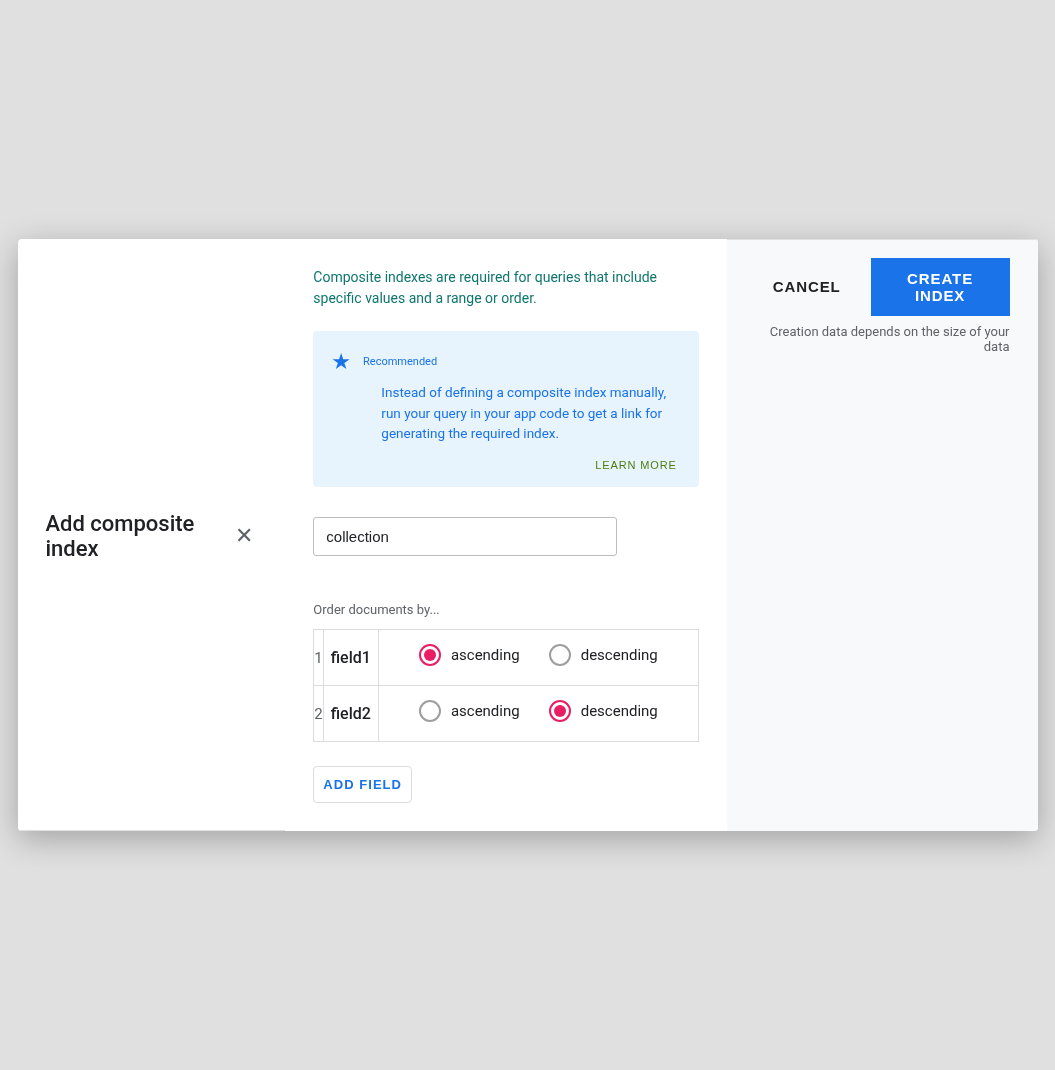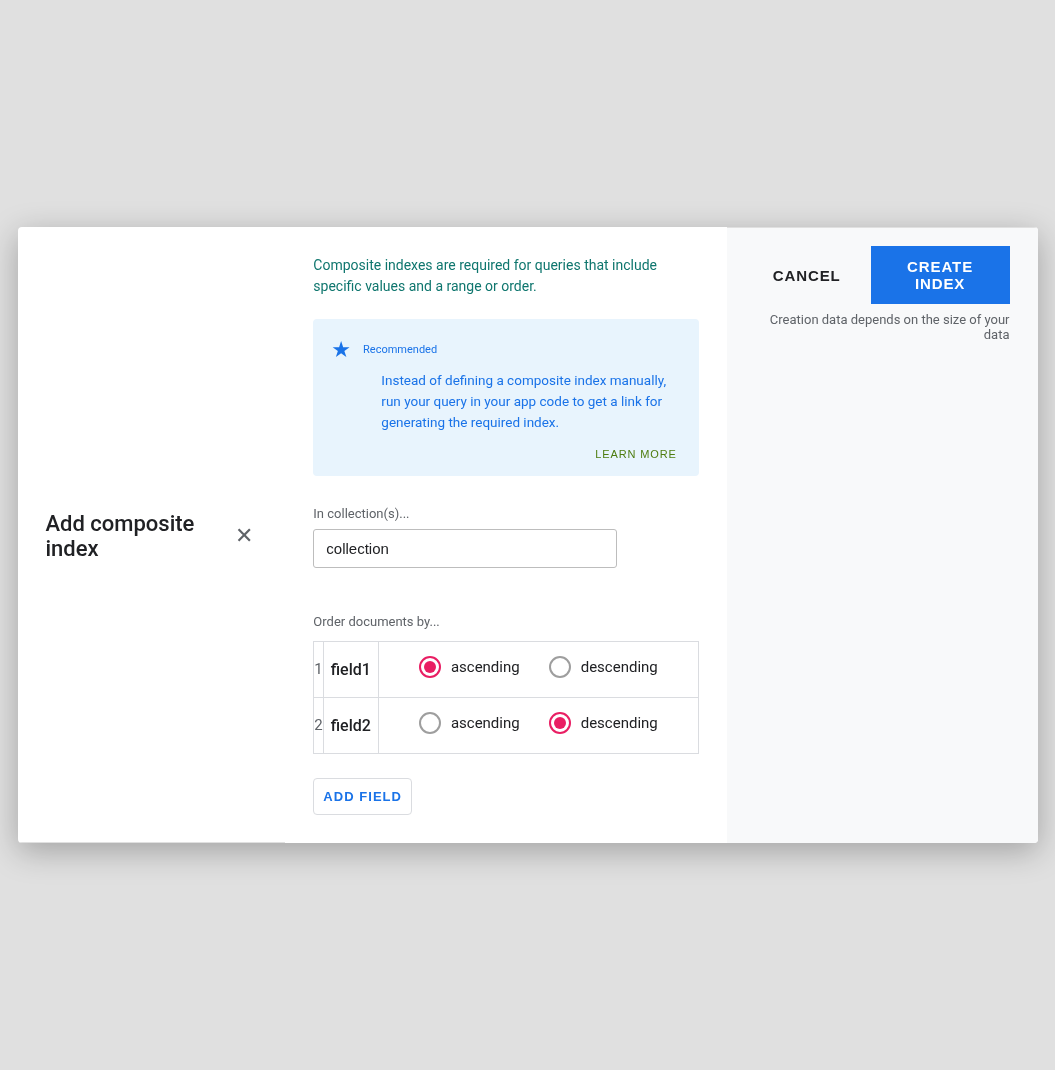--- a/index.html
+++ b/index.html
@@ -259,21 +259,20 @@
         <span class="star-icon">★</span>
         <span class="recommended-label">Recommended</span>
       </div>
       <p class="info-box-text">Instead of defining a composite index manually, run your query in your app code to get a link for generating the required index.</p>
       <div class="learn-more-row">
         <button class="learn-more-btn">LEARN MORE</button>
       </div>
     </div>
 
     <div>
-      <p class="section-label">In collection(s)...</p>
       <input class="collection-input" type="text" value="collection" style="">
     </div>
 
     <div class="order-section">
       <p class="order-label">Order documents by...</p>
 
       <table class="fields-table">
         <tbody>
 
           <tr>

